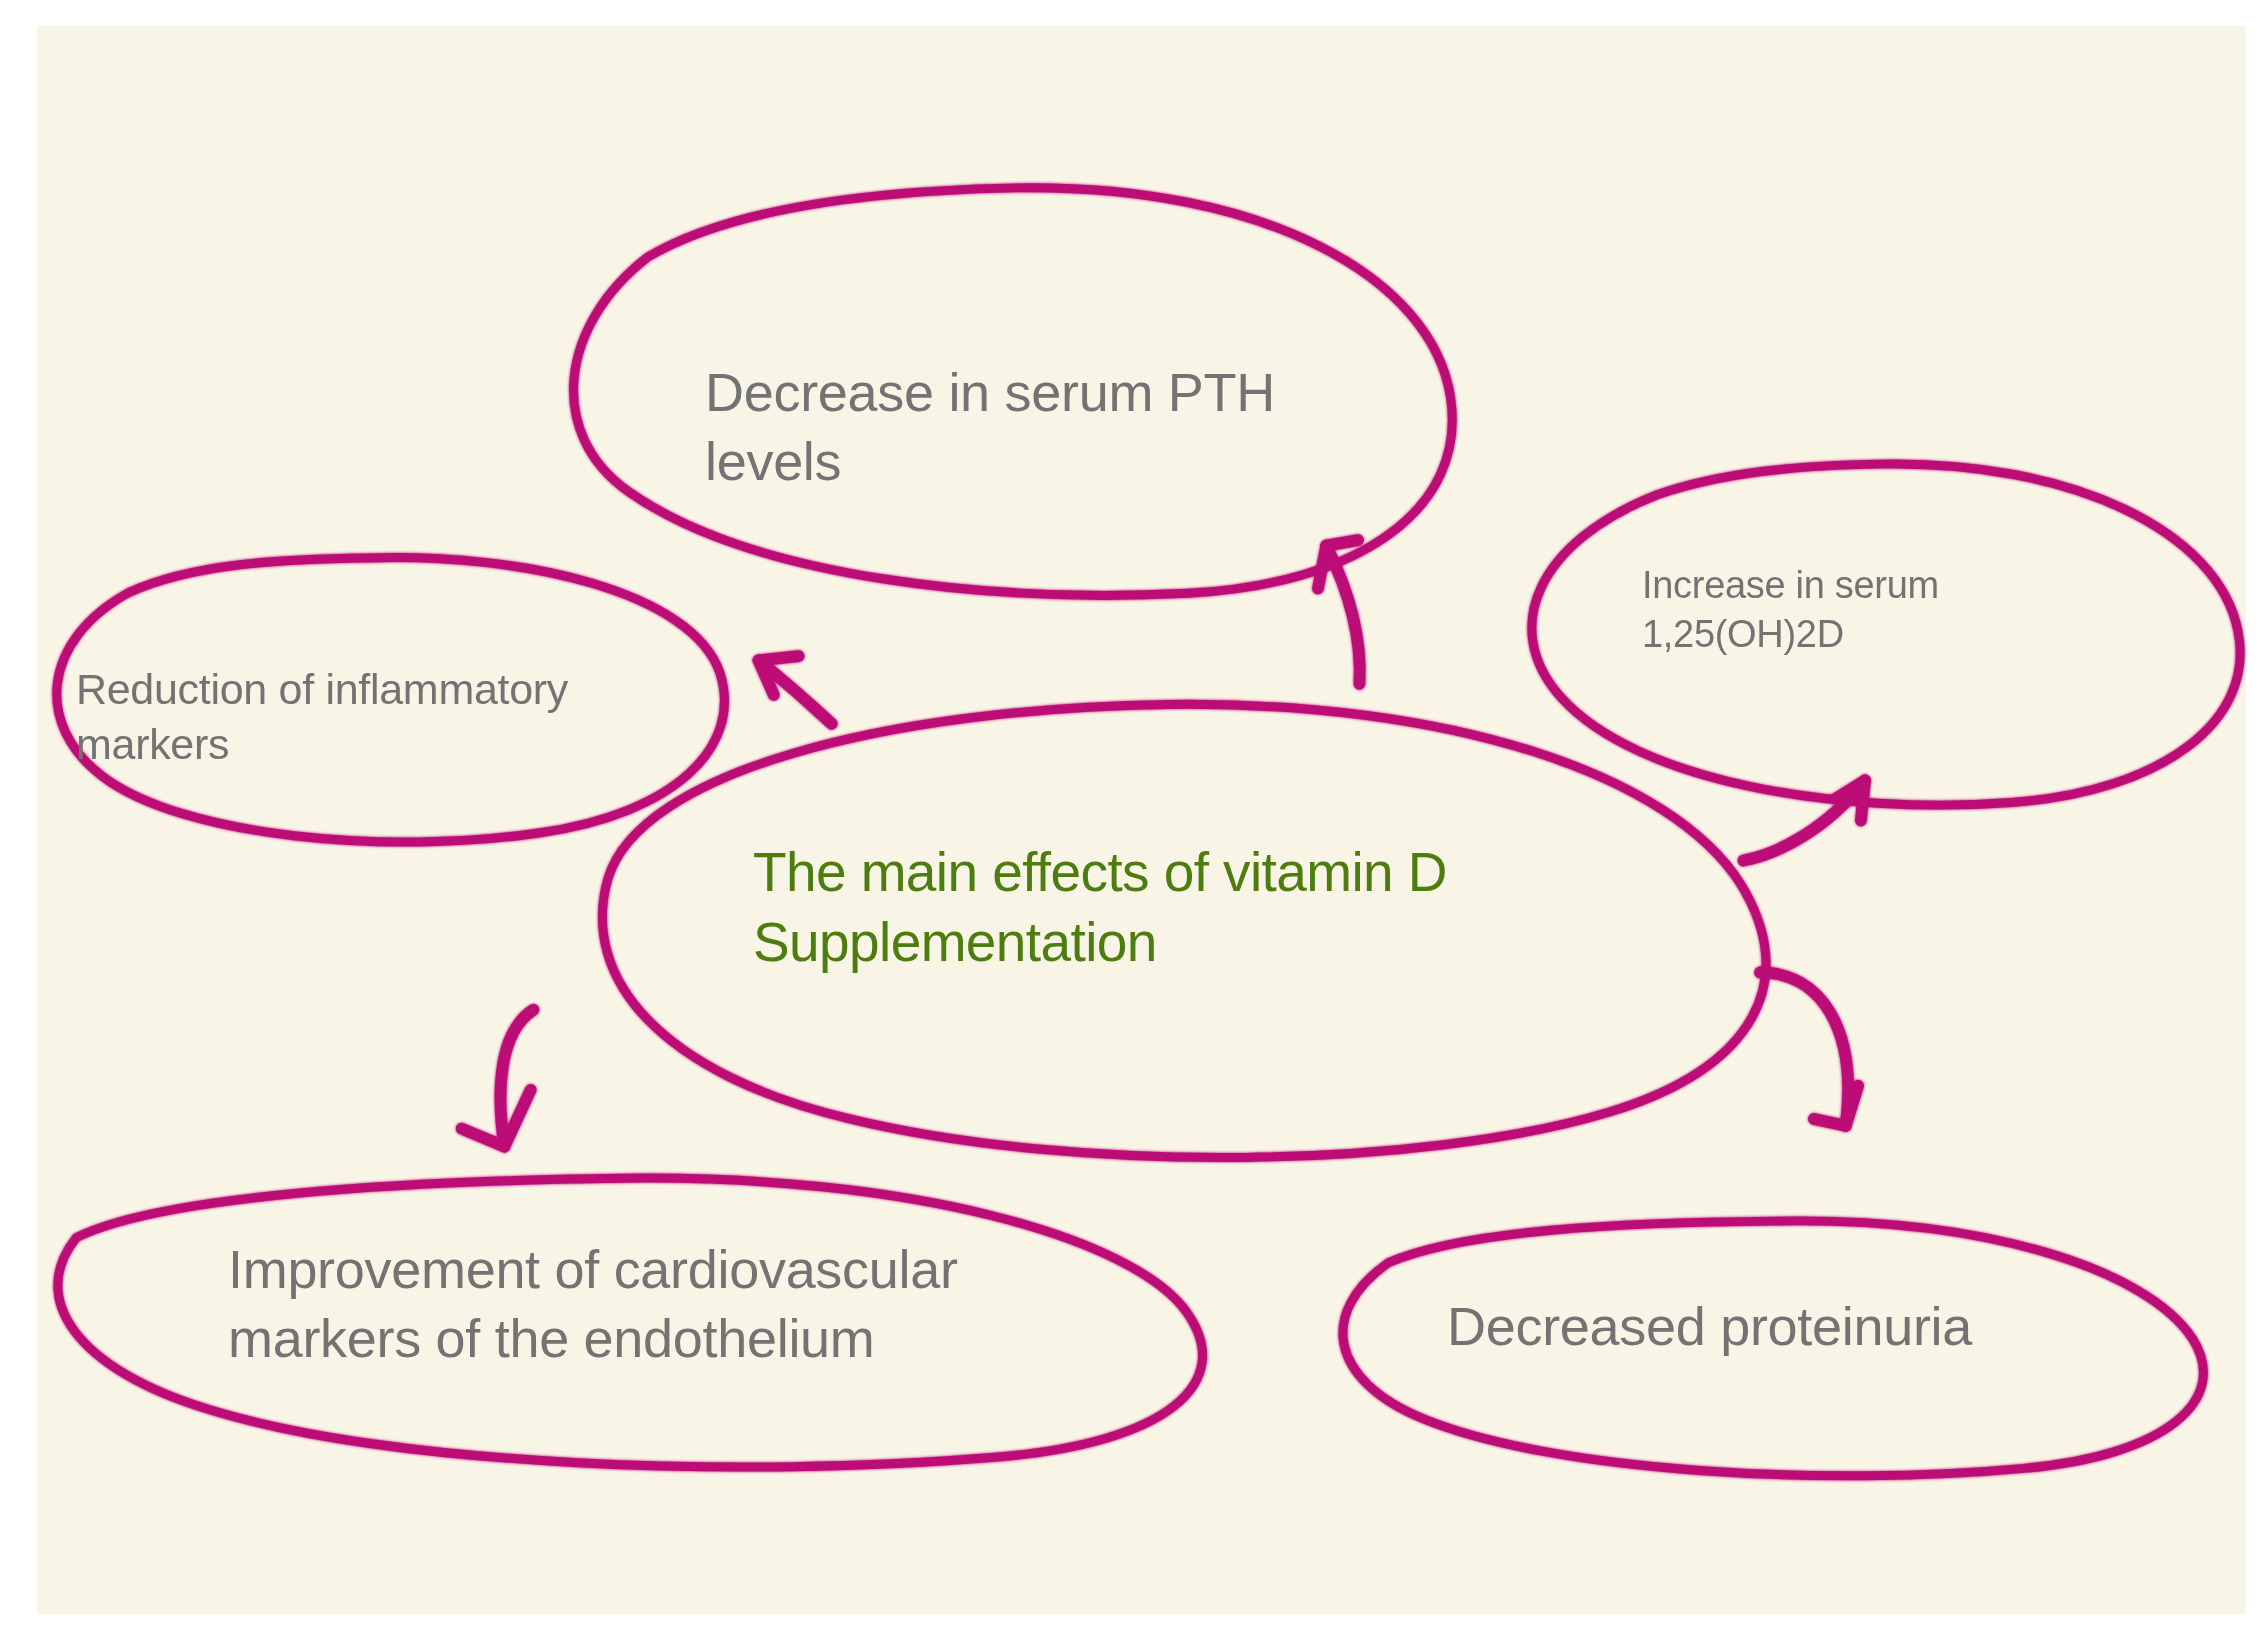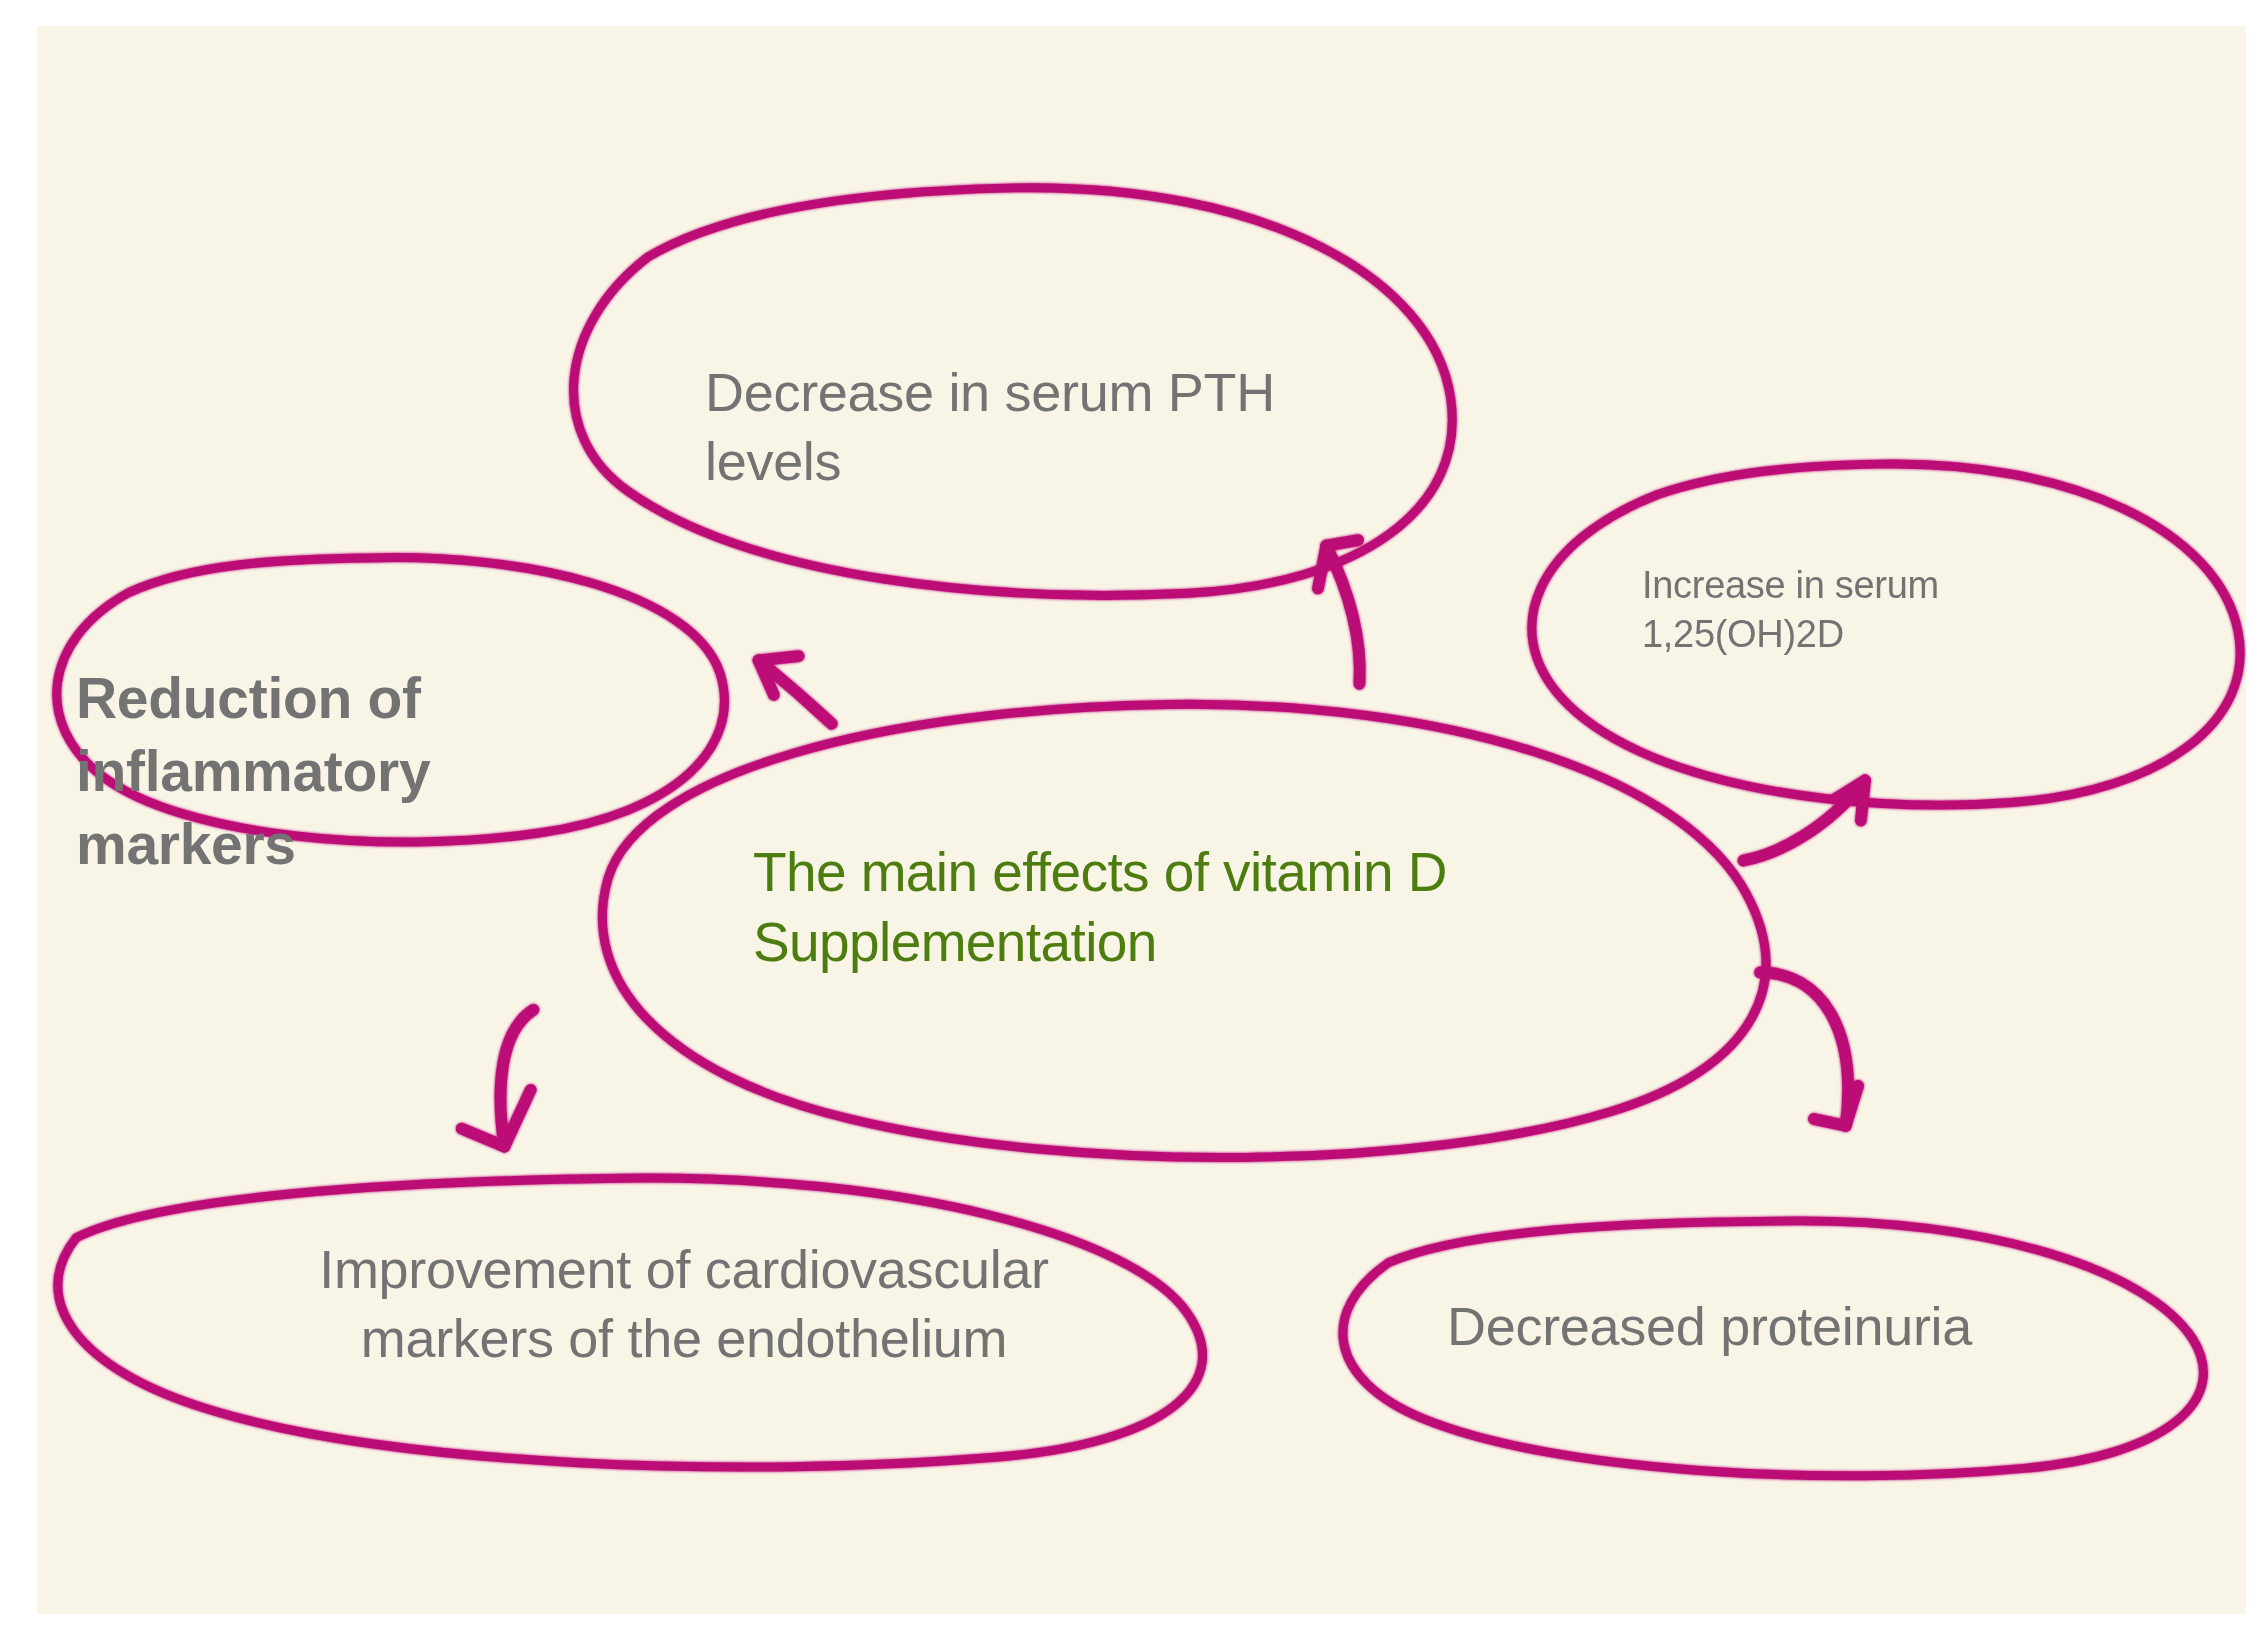--- a/index.html
+++ b/index.html
@@ -37,24 +37,24 @@
     font-weight: 400;
     line-height: 1.28;
     letter-spacing: -0.3px;
     white-space: pre-line;
   }
   #label-center {
     color: #4d7c0f;
     letter-spacing: -0.6px;
   }
   #label-pth      { left: 705px; top: 358px;  width: 705px; font-size: 54px; }
-  #label-inflam   { left: 76px;  top: 662px;  width: 643px;  font-size: 57px; font-weight: bold; }
+  #label-inflam   { left: 76px;  top: 662px;  width: 643px;  font-size: 43px; }
   #label-serum    { left: 1642px; top: 561px;  width: 643px;  font-size: 38px; }
   #label-center   { left: 753px; top: 837px; width: 988px; font-size: 55px; }
-  #label-cardio   { left: 228px;  top: 1235px; width: 912px; font-size: 54px; text-align: center; }
+  #label-cardio   { left: 228px;  top: 1235px; width: 912px; font-size: 54px; }
   #label-protein  { left: 1447px; top: 1292px; width: 719px; font-size: 54px; }
 </style>
 </head>
 <body>
 
 <div id="canvas"></div>
 
 <svg id="diagram-svg" viewBox="0 0 3273 2360" xmlns="http://www.w3.org/2000/svg">
   <defs>
     <filter id="softglow" x="-20%" y="-20%" width="140%" height="140%">

